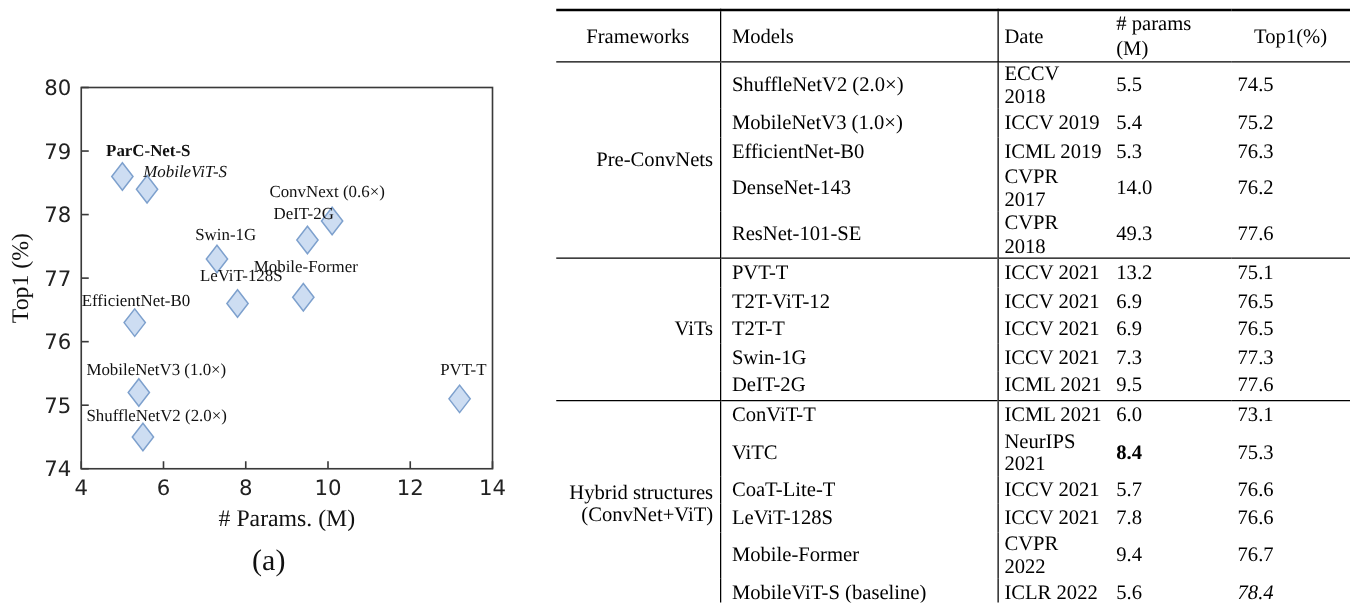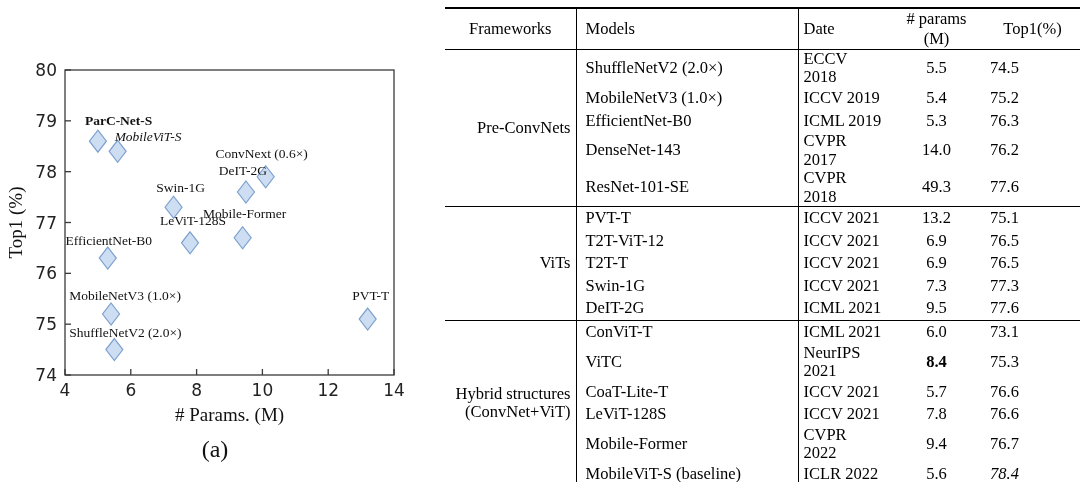--- a/index.html
+++ b/index.html
@@ -34,21 +34,21 @@
   table.cmp th {
     font-weight: normal;
     border-bottom: 1.6px solid #000;
     height: 24px;
     padding: 0 5px;
   }
   table.cmp td { height: 22.6px; padding: 0 5px; line-height: 1.12; }
   .c-framework { text-align: right; vertical-align: middle; }
   .c-model, .h-models { border-left: 1.6px solid #000; border-right: 1.6px solid #000; text-align: left; padding-left: 9px !important; margin-left: 12px; }
   .c-date, .h-date { text-align: left; }
-  .c-params, .h-params { text-align: center; }
+  .c-params, .h-params { text-align: left; }
   .c-top1, .h-top1 { }
   tr.group-start > td { border-top: 1.6px solid #000; }
   .b { font-weight: bold; }
   .i { font-style: italic; }
 
   .col-frameworks { width: 131px; }
   .col-models { width: 222px; }
   .col-date { width: 90px; }
   .col-params { width: 97px; }
   .col-top1 { width: 95px; }

